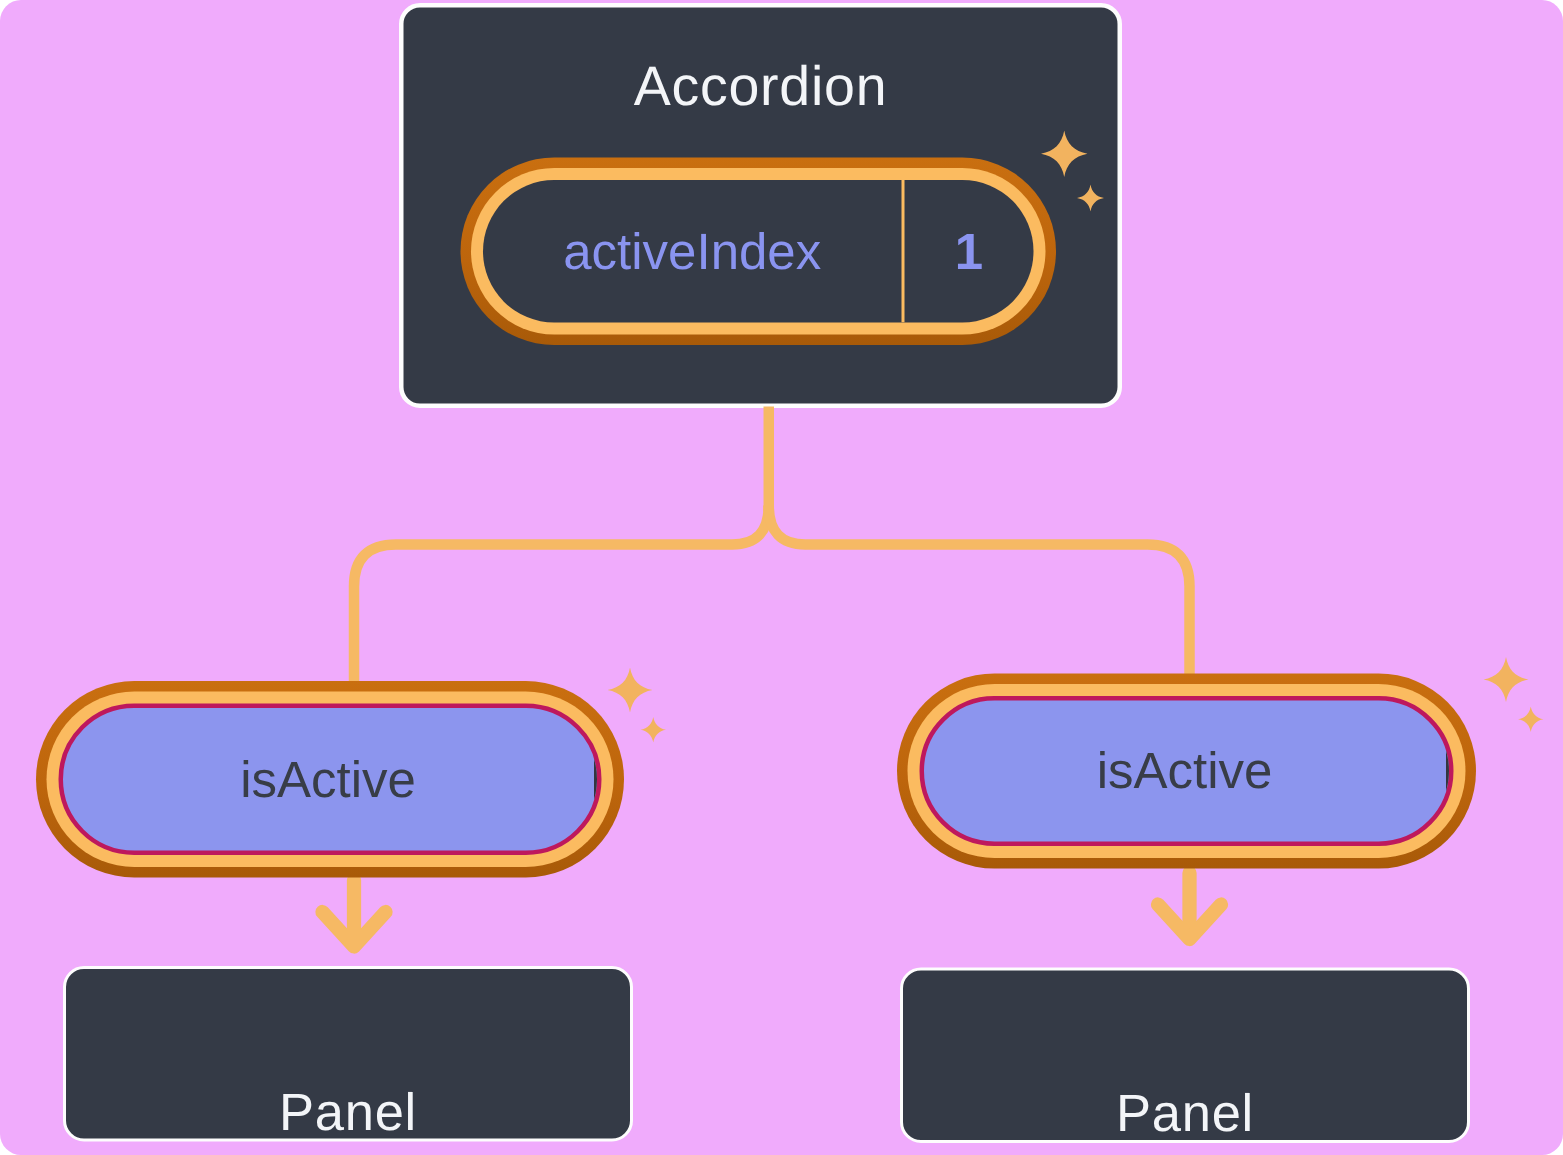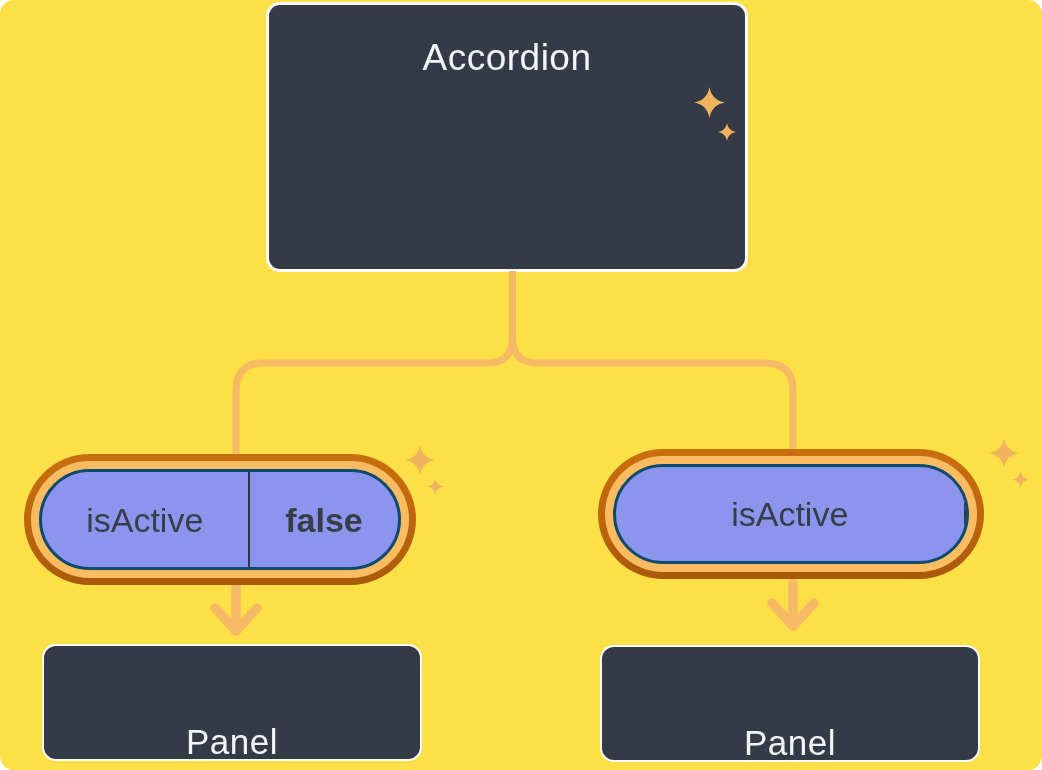--- a/index.html
+++ b/index.html
@@ -1,19 +1,19 @@
 <!DOCTYPE html>
 <html><head>
 <meta charset="utf-8">
 <style>
   html,body{margin:0;padding:0;background:#ffffff;}
   .canvas{
     position:relative;
     width:1042px;height:770px;
-    background:#fde047;
+    background:#f0abfc;
     border-radius:14px;
     overflow:hidden;
     font-family:"Liberation Sans", sans-serif;
   }
   
   .node-box{
     position:absolute;
     background:#343A46;
     border:3px solid #FDFDFD;
     border-radius:14px;
@@ -50,21 +50,21 @@
   }
   .pill-body{
     border-radius:999px;
     height:100%;
     display:flex;
     align-items:stretch;
     overflow:hidden;
     box-sizing:border-box;
   }
   .body-dark{background:#343A46;}
-  .body-purple{background:#8C95EE;border:3px solid #0c4a6e;}
+  .body-purple{background:#8C95EE;border:3px solid #be185d;}
   .cell{
     display:flex;align-items:center;justify-content:center;
     font-size:34px;line-height:1;
   }
   .cell.label{flex:1;}
   .cell.value{font-weight:700;}
   .purple-text{color:#8A94F0;}
   .dark-text{color:#383D47;}
   .divider{align-self:stretch;}
   .divider-gold{width:2px;background:#FBBB60;}
@@ -101,27 +101,35 @@
         <path d="M793,582 L793,623"></path>
         <path d="M772,603 L793,626 L814,603"></path>
       </g>
     </g>
   </svg>
 
   <div class="node-box" id="accordion-box">
     <div class="node-title">Accordion</div>
   </div>
 
+  <div class="pill" id="pill-accordion">
+    <div class="ring-gold">
+      <div class="pill-body body-dark">
+        <span class="cell label purple-text">activeIndex</span>
+        <div class="divider divider-gold"></div>
+        <span class="cell value purple-text">1</span>
+      </div>
+    </div>
+  </div>
 
   <div class="pill" id="pill-left">
     <div class="ring-gold">
       <div class="pill-body body-purple">
         <span class="cell label dark-text">isActive</span>
         <div class="divider divider-dark"></div>
-        <span class="cell value dark-text">false</span>
       </div>
     </div>
   </div>
 
   <div class="pill" id="pill-right">
     <div class="ring-gold">
       <div class="pill-body body-purple">
         <span class="cell label dark-text">isActive</span>
         <div class="divider divider-dark"></div>
       </div>

